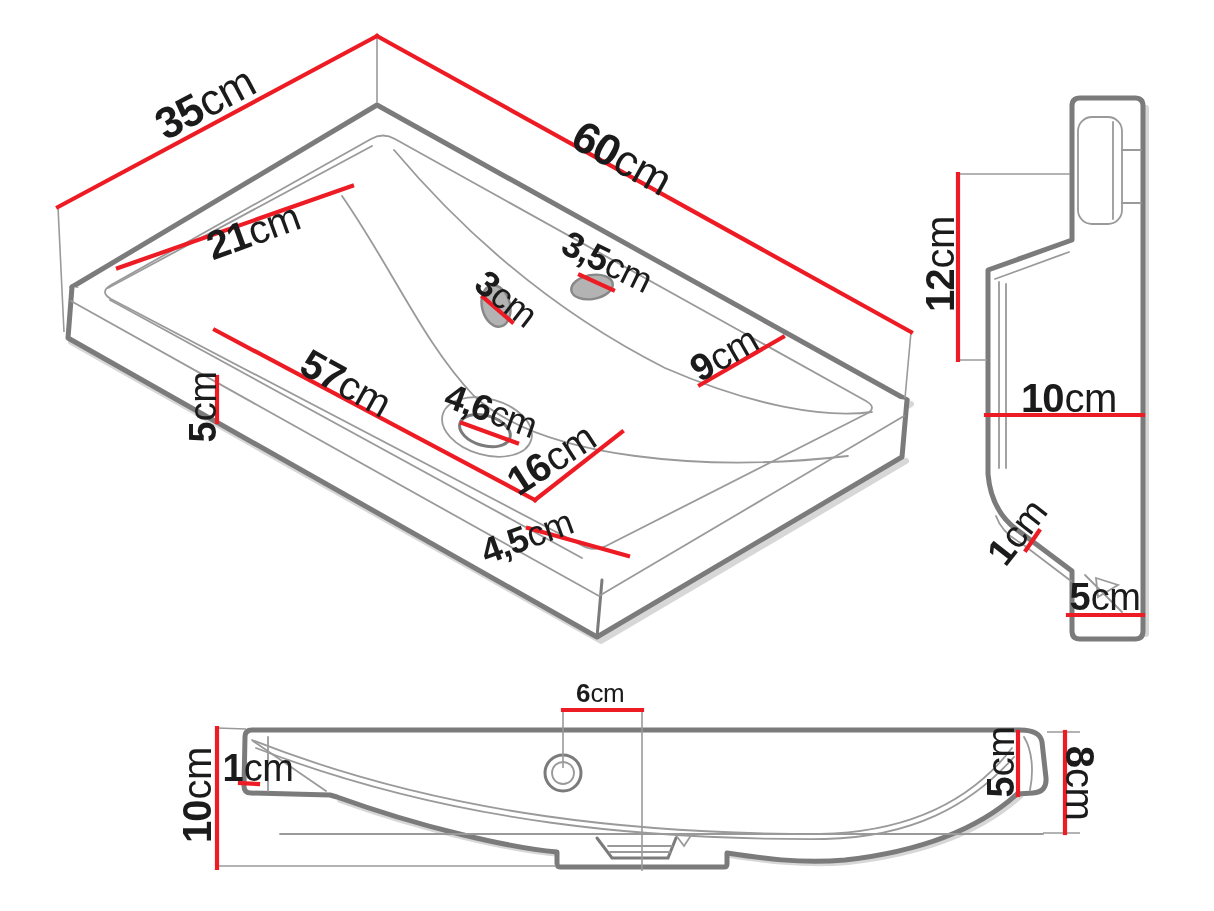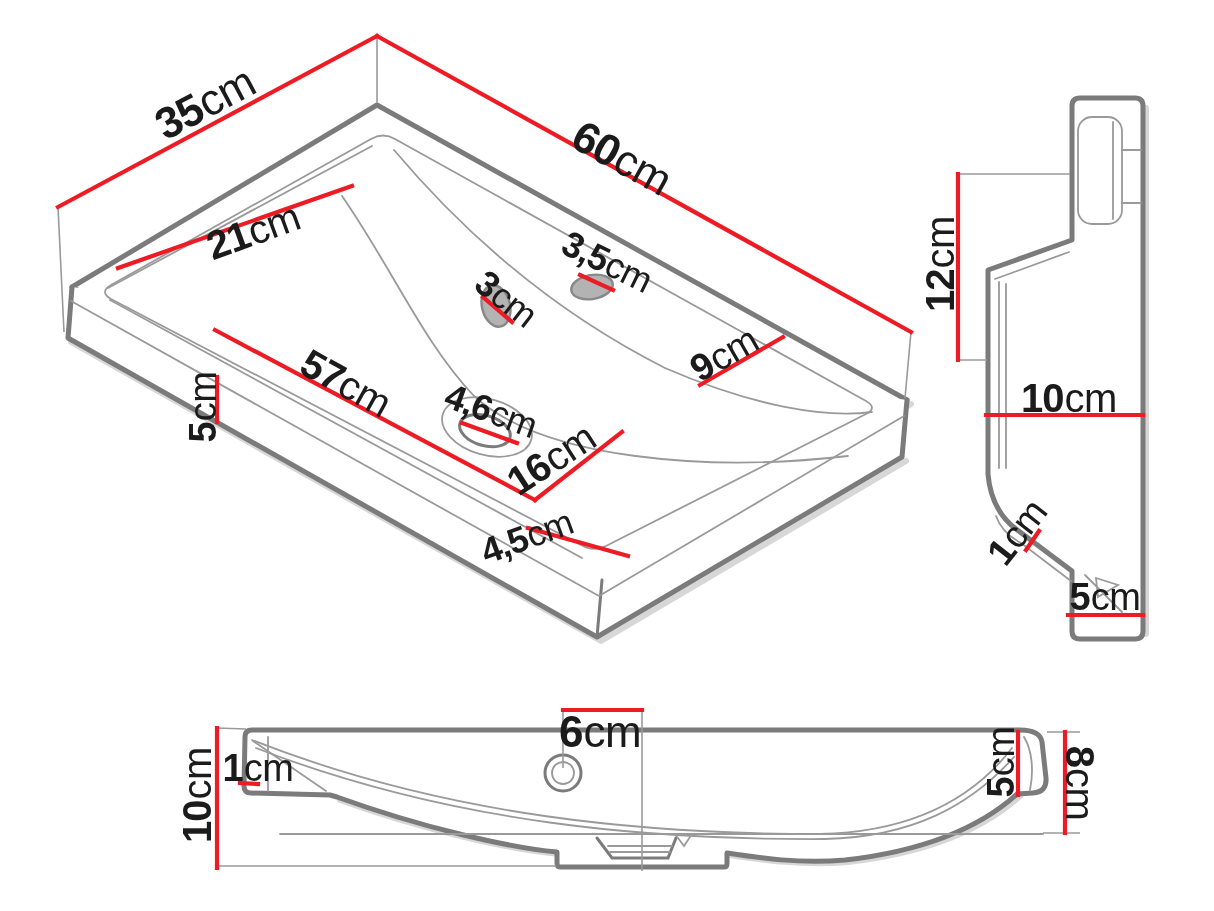--- a/index.html
+++ b/index.html
@@ -124,19 +124,19 @@
   <div class="lbl" style="left:203px;top:407px;--r:-90deg;font-size:38px"><b>5</b><span class="u">cm</span></div>
   <div class="lbl" style="left:491px;top:411px;--r:20deg;font-size:36px"><b>4,6</b><span class="u">cm</span></div>
   <div class="lbl" style="left:551px;top:459px;--r:-33deg;font-size:40px"><b>16</b><span class="u">cm</span></div>
   <div class="lbl" style="left:527px;top:537px;--r:-20deg;font-size:36px"><b>4,5</b><span class="u">cm</span></div>
 
   <div class="lbl" style="left:940px;top:264px;--r:-90deg;font-size:40px"><b>12</b><span class="u">cm</span></div>
   <div class="lbl" style="left:1069px;top:398px;--r:0deg;font-size:40px"><b>10</b><span class="u">cm</span></div>
   <div class="lbl" style="left:1017px;top:532px;--r:-52deg;font-size:38px"><b>1</b><span class="u">cm</span></div>
   <div class="lbl" style="left:1105px;top:597px;--r:0deg;font-size:38px"><b>5</b><span class="u">cm</span></div>
 
-  <div class="lbl" style="left:600px;top:732px;--r:0deg;font-size:44px"><b>6</b><span class="u">cm</span></div>
+  <div class="lbl" style="left:600px;top:693px;--r:0deg;font-size:26px"><b>6</b><span class="u">cm</span></div>
   <div class="lbl" style="left:258px;top:768px;--r:0deg;font-size:38px"><b>1</b><span class="u">cm</span></div>
   <div class="lbl" style="left:197px;top:795px;--r:-90deg;font-size:40px"><b>10</b><span class="u">cm</span></div>
   <div class="lbl" style="left:1001px;top:762px;--r:-90deg;font-size:38px"><b>5</b><span class="u">cm</span></div>
   <div class="lbl" style="left:1080px;top:783px;--r:90deg;font-size:40px"><b>8</b><span class="u">cm</span></div>
 
 </div>
 
 </body></html>

